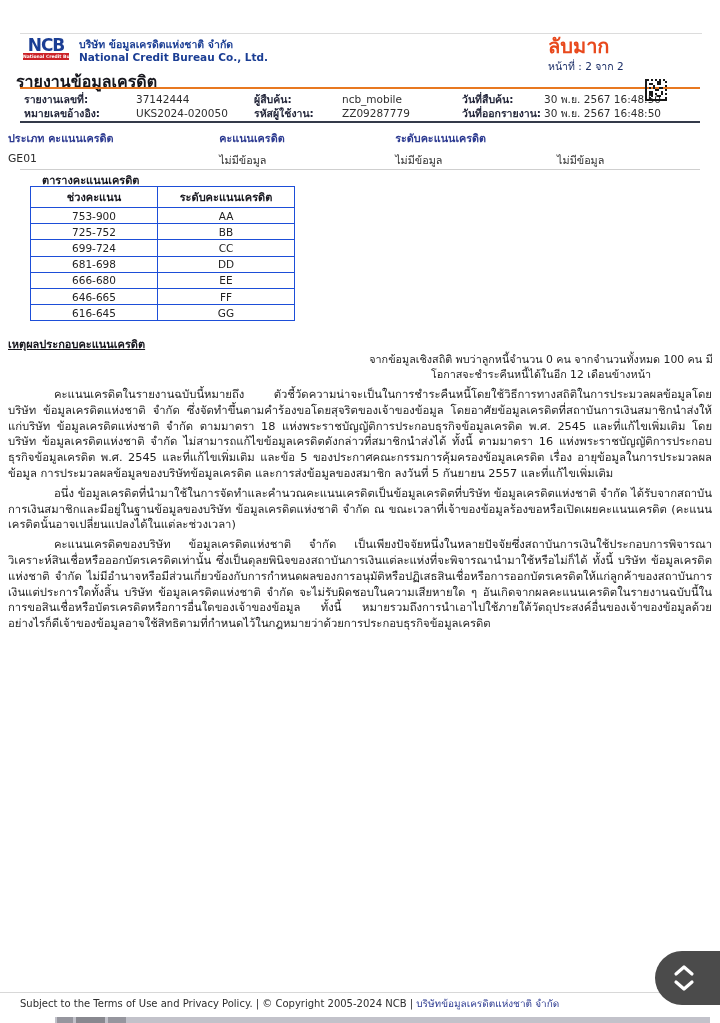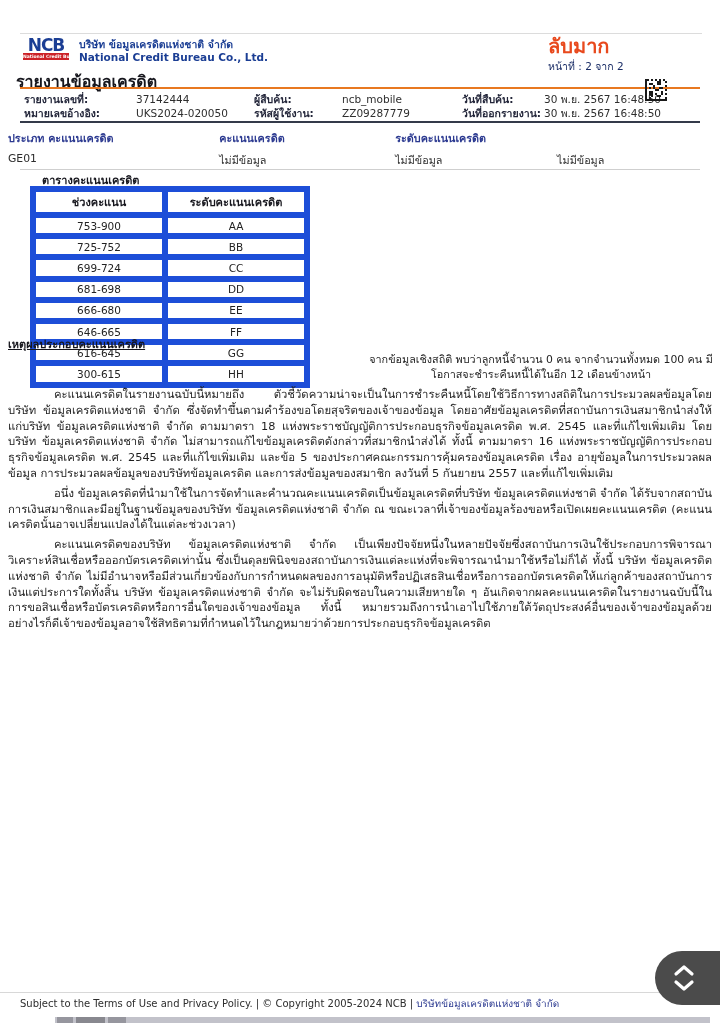--- a/index.html
+++ b/index.html
@@ -32,21 +32,21 @@
   
   .sum-row{position:absolute;left:8px;right:8px;display:flex;}
   .sum-head{top:130px;color:#2b3990;font-weight:bold;font-size:10.8px;}
   .sum-vals{top:152px;color:#2c2c2c;font-size:10.8px;}
   .sum-row span{text-align:left;}
   .sum-c1{width:30%;}.sum-c2{width:25%;}.sum-c3{width:23%;}.sum-c4{width:22%;}
   .gray-rule{position:absolute;top:169px;left:20px;right:20px;height:1px;background:#cfcfcf;}
 
   .table-title{position:absolute;left:22px;top:171px;font-size:11px;font-weight:bold;color:#16161d;margin-left:20px;}
   .score-table{position:absolute;left:30px;top:186px;border-collapse:collapse;font-size:10.5px;color:#222;}
-  .score-table td,.score-table th{border:6px solid #1d4ed8;text-align:center;padding:1px 4px;height:13.2px;}
+  .score-table td,.score-table th{border:1px solid #1d4ed8;text-align:center;padding:1px 4px;height:13.2px;}
   .score-table th{font-size:11px;width:118px;font-weight:bold;color:#16161d;}
   .score-table th+th{width:128px;}
 
   .sec-head{position:absolute;top:335px;font-size:11px;font-weight:bold;color:#16161d;text-decoration:underline;}
   .sec-left{left:8px;}
   .sec-right{left:368px;}
   .prob-text{position:absolute;left:368px;top:353px;width:346px;font-size:10.8px;line-height:14.6px;color:#222;text-align:center;}
 
   .paragraphs{position:absolute;left:8px;right:8px;top:387px;font-size:11.3px;line-height:15.8px;color:#1c1c1c;text-align:justify;}
   .paragraphs p{margin:0 0 4px 0;text-indent:46px;}
@@ -175,24 +175,20 @@
           <td>EE</td>
         </tr>
     <tr>
           <td>646-665</td>
           <td>FF</td>
         </tr>
     <tr>
           <td>616-645</td>
           <td>GG</td>
         </tr>
-    <tr>
-          <td>300-615</td>
-          <td>HH</td>
-        </tr>
   </tbody>
     </table>
 
   <div class="sec-head sec-left">เหตุผลประกอบคะแนนเครดิต</div>
   <div class="prob-text">จากข้อมูลเชิงสถิติ พบว่าลูกหนี้จำนวน 0 คน จากจำนวนทั้งหมด 100 คน มีโอกาสจะชำระคืนหนี้ได้ในอีก 12 เดือนข้างหน้า</div>
 
   <div class="paragraphs">
     <p>คะแนนเครดิตในรายงานฉบับนี้หมายถึง ตัวชี้วัดความน่าจะเป็นในการชำระคืนหนี้โดยใช้วิธีการทางสถิติในการประมวลผลข้อมูลโดยบริษัท ข้อมูลเครดิตแห่งชาติ จำกัด ซึ่งจัดทำขึ้นตามคำร้องขอโดยสุจริตของเจ้าของข้อมูล โดยอาศัยข้อมูลเครดิตที่สถาบันการเงินสมาชิกนำส่งให้แก่บริษัท ข้อมูลเครดิตแห่งชาติ จำกัด ตามมาตรา 18 แห่งพระราชบัญญัติการประกอบธุรกิจข้อมูลเครดิต พ.ศ. 2545 และที่แก้ไขเพิ่มเติม โดยบริษัท ข้อมูลเครดิตแห่งชาติ จำกัด ไม่สามารถแก้ไขข้อมูลเครดิตดังกล่าวที่สมาชิกนำส่งได้ ทั้งนี้ ตามมาตรา 16 แห่งพระราชบัญญัติการประกอบธุรกิจข้อมูลเครดิต พ.ศ. 2545 และที่แก้ไขเพิ่มเติม และข้อ 5 ของประกาศคณะกรรมการคุ้มครองข้อมูลเครดิต เรื่อง อายุข้อมูลในการประมวลผลข้อมูล การประมวลผลข้อมูลของบริษัทข้อมูลเครดิต และการส่งข้อมูลของสมาชิก ลงวันที่ 5 กันยายน 2557 และที่แก้ไขเพิ่มเติม</p>
     <p>อนึ่ง ข้อมูลเครดิตที่นำมาใช้ในการจัดทำและคำนวณคะแนนเครดิตเป็นข้อมูลเครดิตที่บริษัท ข้อมูลเครดิตแห่งชาติ จำกัด ได้รับจากสถาบันการเงินสมาชิกและมีอยู่ในฐานข้อมูลของบริษัท ข้อมูลเครดิตแห่งชาติ จำกัด ณ ขณะเวลาที่เจ้าของข้อมูลร้องขอหรือเปิดเผยคะแนนเครดิต (คะแนนเครดิตนั้นอาจเปลี่ยนแปลงได้ในแต่ละช่วงเวลา)</p>
     <p>คะแนนเครดิตของบริษัท ข้อมูลเครดิตแห่งชาติ จำกัด เป็นเพียงปัจจัยหนึ่งในหลายปัจจัยซึ่งสถาบันการเงินใช้ประกอบการพิจารณาวิเคราะห์สินเชื่อหรือออกบัตรเครดิตเท่านั้น ซึ่งเป็นดุลยพินิจของสถาบันการเงินแต่ละแห่งที่จะพิจารณานำมาใช้หรือไม่ก็ได้ ทั้งนี้ บริษัท ข้อมูลเครดิตแห่งชาติ จำกัด ไม่มีอำนาจหรือมีส่วนเกี่ยวข้องกับการกำหนดผลของการอนุมัติหรือปฏิเสธสินเชื่อหรือการออกบัตรเครดิตให้แก่ลูกค้าของสถาบันการเงินแต่ประการใดทั้งสิ้น บริษัท ข้อมูลเครดิตแห่งชาติ จำกัด จะไม่รับผิดชอบในความเสียหายใด ๆ อันเกิดจากผลคะแนนเครดิตในรายงานฉบับนี้ในการขอสินเชื่อหรือบัตรเครดิตหรือการอื่นใดของเจ้าของข้อมูล ทั้งนี้ หมายรวมถึงการนำเอาไปใช้ภายใต้วัตถุประสงค์อื่นของเจ้าของข้อมูลด้วย อย่างไรก็ดีเจ้าของข้อมูลอาจใช้สิทธิตามที่กำหนดไว้ในกฎหมายว่าด้วยการประกอบธุรกิจข้อมูลเครดิต</p>

